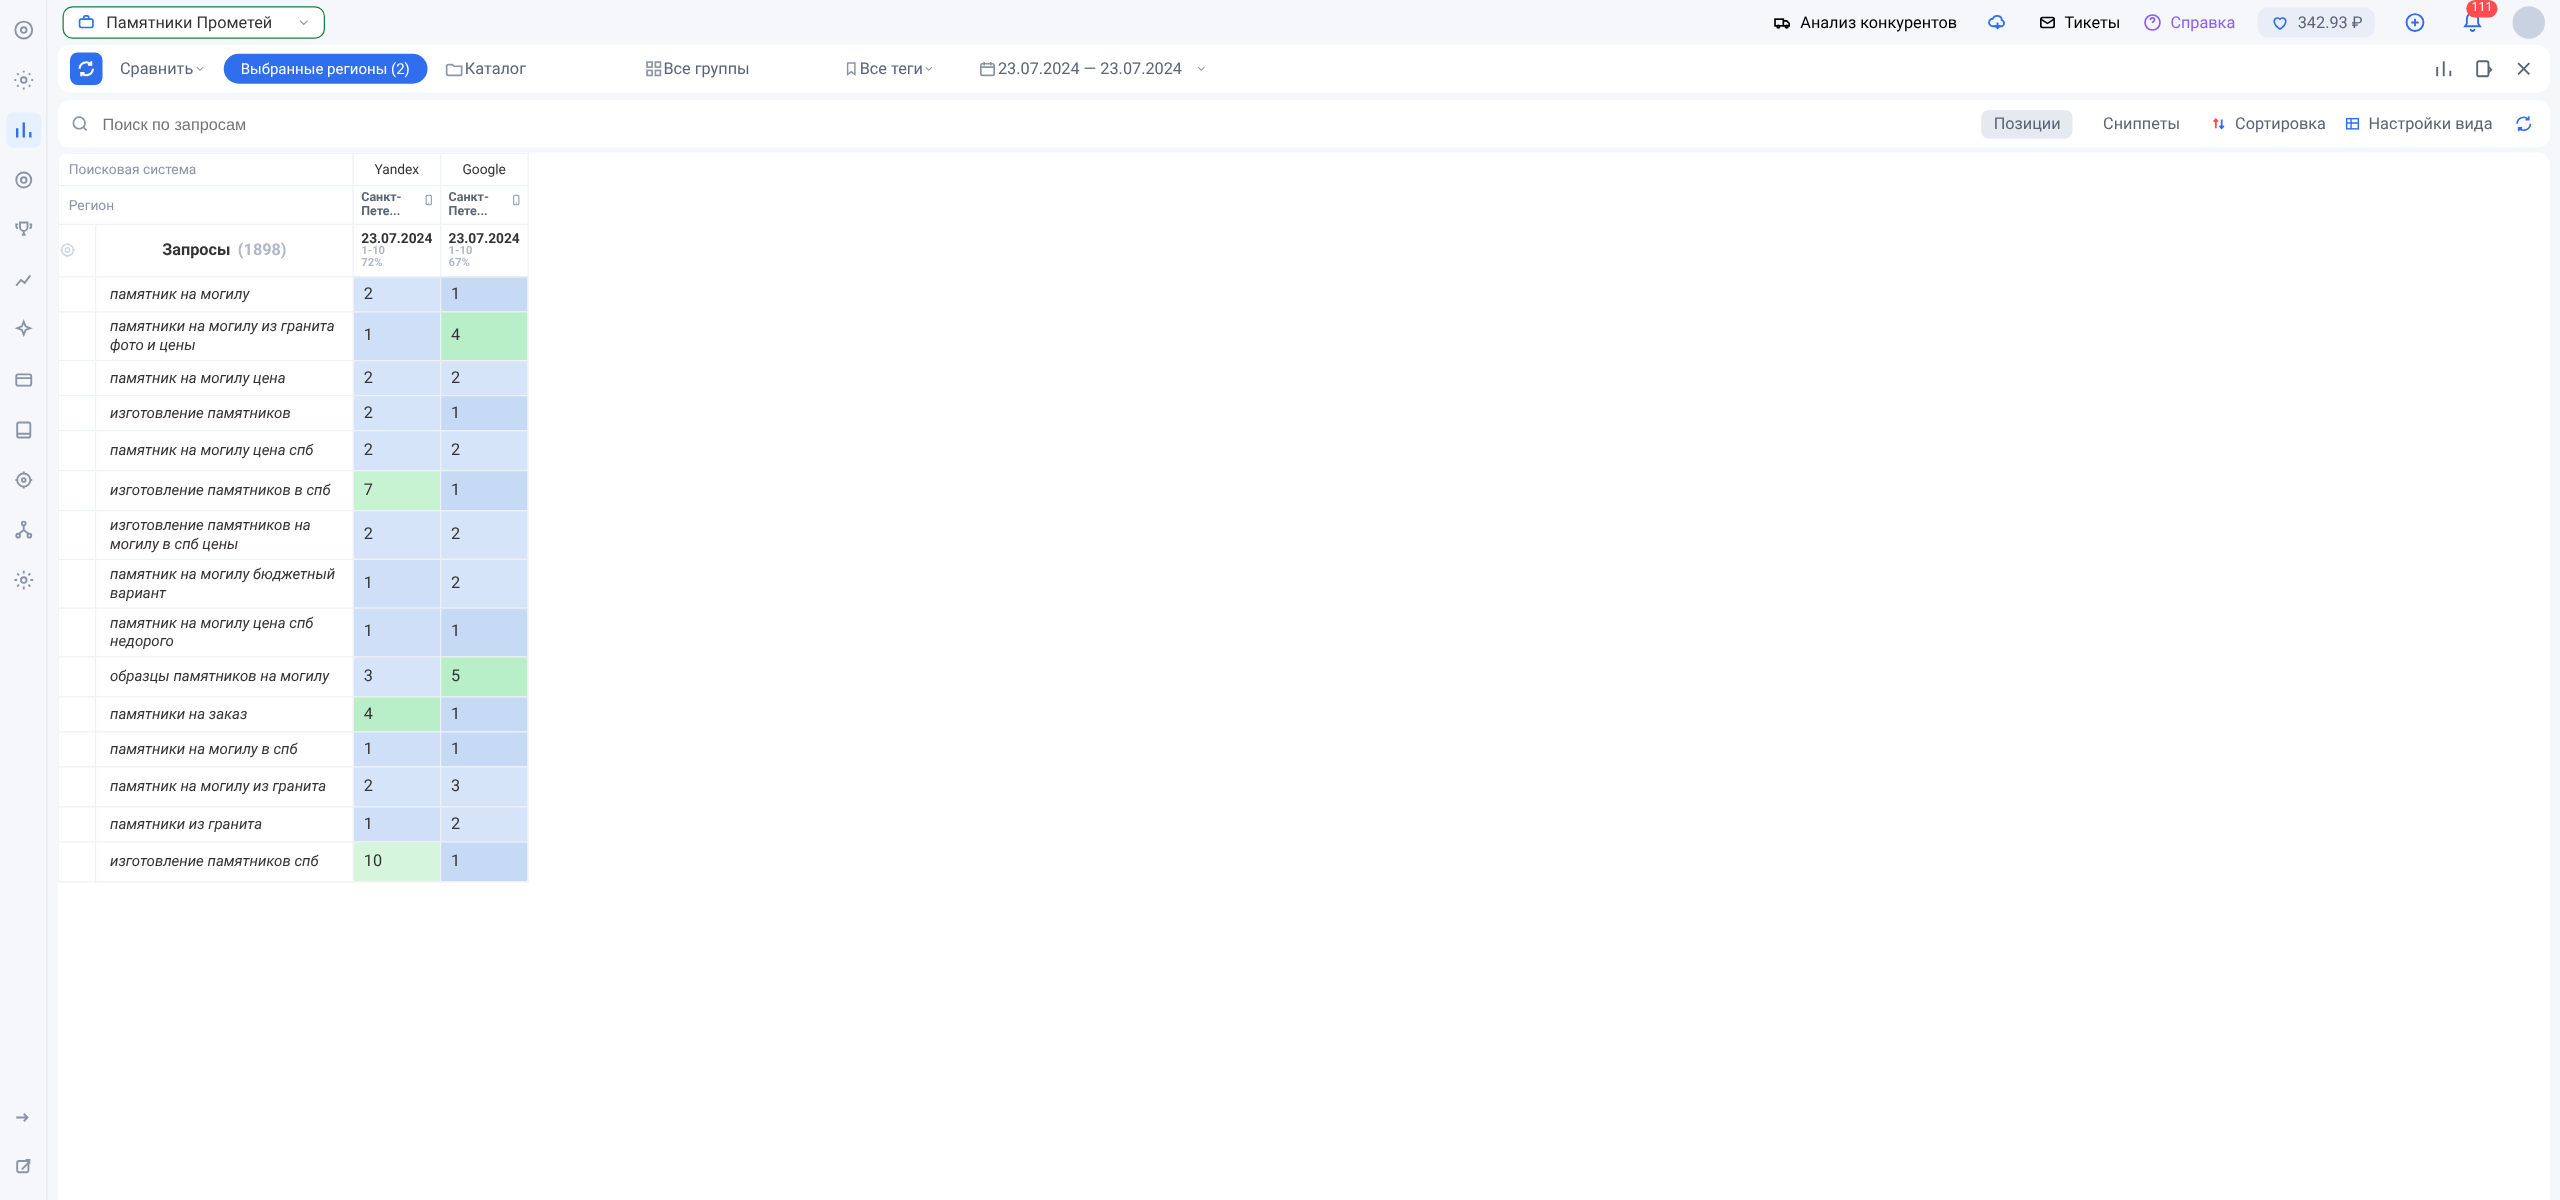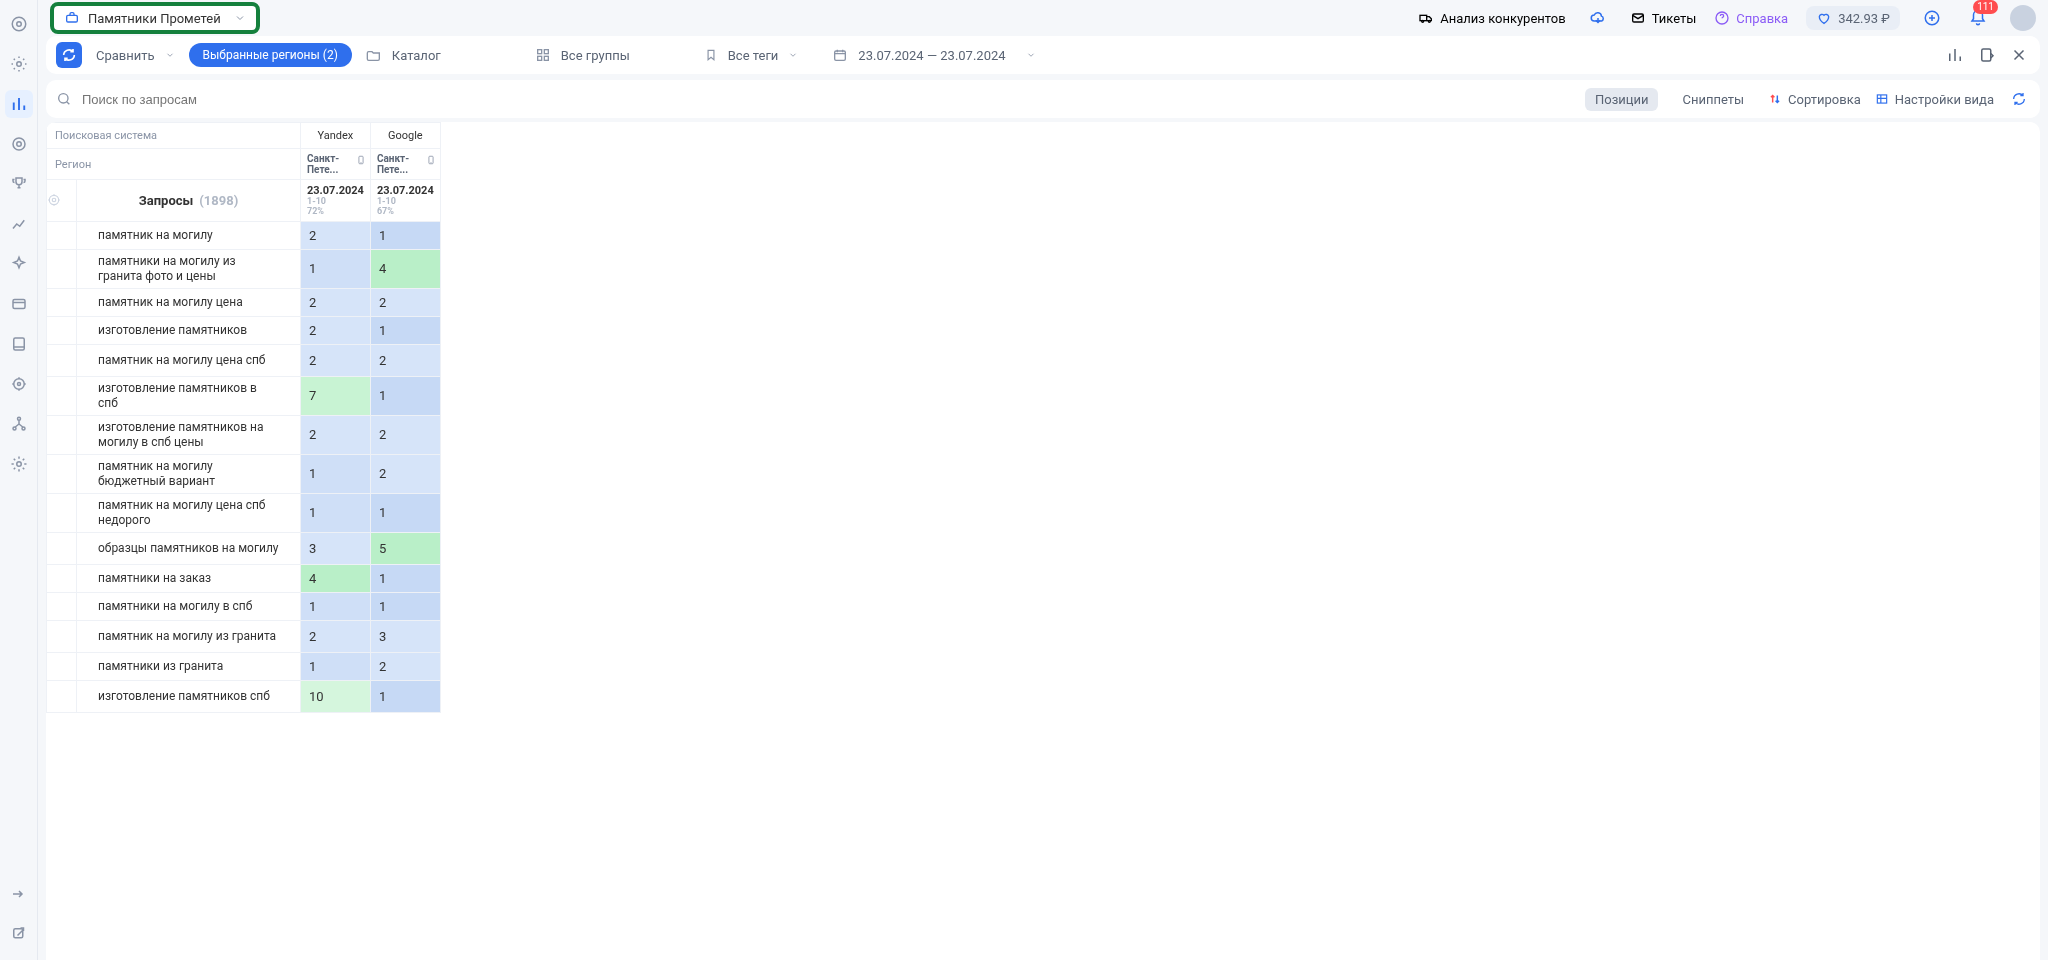--- a/index.html
+++ b/index.html
@@ -4,53 +4,53 @@
 <style>
 * { box-sizing: border-box; margin: 0; padding: 0; }
 body { font-family: -apple-system, BlinkMacSystemFont, "Segoe UI", Roboto, Arial, sans-serif; font-size: 13px; color: #333; background: #f5f7fa; overflow: hidden; }
 .app { display: flex; height: 100vh; }
 .sidebar { width: 38px; background: #f5f7fa; display: flex; flex-direction: column; align-items: center; padding-top: 10px; gap: 12px; border-right: 1px solid #e5e9f0; }
 .sidebar-item { width: 28px; height: 28px; display: flex; align-items: center; justify-content: center; color: #8a94a6; cursor: pointer; border-radius: 6px; }
 .sidebar-item.active { background: #e6f0ff; color: #2f6fed; }
 .sidebar-bottom { margin-top: auto; margin-bottom: 12px; display: flex; flex-direction: column; gap: 12px; align-items: center; }
 .main { flex: 1; display: flex; flex-direction: column; min-width: 0; }
 .topbar { height: 36px; background: #f5f7fa; display: flex; align-items: center; padding: 0 12px; gap: 16px; }
-.project-select { display: flex; align-items: center; gap: 8px; background: #fff; border: 4px solid #15803d; border-radius: 8px; padding: 4px 10px; min-width: 210px; cursor: pointer; }
+.project-select { display: flex; align-items: center; gap: 8px; background: #fff; border: 1px solid #15803d; border-radius: 8px; padding: 4px 10px; min-width: 210px; cursor: pointer; }
 .project-select .icon { color: #2f6fed; }
 .chevron { color: #8a94a6; }
 .topbar-right { margin-left: auto; display: flex; align-items: center; gap: 18px; }
 .top-link { display: flex; align-items: center; gap: 6px; color: #000000; cursor: pointer; font-size: 13px; }
 .top-link.gray { color: #8b5cf6; }
 .balance-chip { display: flex; align-items: center; gap: 6px; background: #e9eef6; border-radius: 8px; padding: 4px 10px; color: #5a6474; }
 .icon-btn { width: 28px; height: 28px; display: flex; align-items: center; justify-content: center; color: #2f6fed; cursor: pointer; position: relative; }
 .badge { position: absolute; top: -4px; right: -6px; background: #ff4d4f; color: #fff; font-size: 10px; border-radius: 8px; padding: 0 4px; line-height: 14px; }
 .avatar { width: 26px; height: 26px; border-radius: 50%; background: #c9d2e0; }
 .toolbar { height: 38px; background: #fff; margin: 0 8px; border-radius: 10px; display: flex; align-items: center; padding: 0 10px; gap: 14px; }
 .sq-btn { width: 26px; height: 26px; background: #2f6fed; border-radius: 6px; display: flex; align-items: center; justify-content: center; color: #fff; cursor: pointer; }
-.tb-item { display: flex; align-items: center; gap: 10px; color: #5a6474; cursor: pointer; font-size: 13px; }
+.tb-item { display: flex; align-items: center; gap: 0; color: #5a6474; cursor: pointer; font-size: 13px; }
 .pill { background: #2f6fed; color: #fff; border-radius: 16px; padding: 5px 14px; font-size: 12px; cursor: pointer; }
 .tb-right { margin-left: auto; display: flex; align-items: center; gap: 10px; }
 .tb-icon { color: #5a6474; cursor: pointer; width: 22px; height: 22px; display: flex; align-items: center; justify-content: center; }
 .searchbar { height: 38px; background: #fff; margin: 6px 8px 4px 8px; border-radius: 10px; display: flex; align-items: center; padding: 0 10px; gap: 10px; }
 .searchbar input { border: none; outline: none; flex: 1; font-size: 13px; color: #333; }
 .sb-right { display: flex; align-items: center; gap: 14px; }
 .chip { background: #eef1f6; border-radius: 6px; padding: 4px 10px; color: #5a6474; cursor: pointer; font-size: 13px; }
 .chip.active { background: #e5e9f0; }
 .sb-link { display: flex; align-items: center; gap: 6px; color: #5a6474; cursor: pointer; font-size: 13px; }
 .sort-icon { color: #ff4d4f; }
 .table-wrap { margin: 0 8px; background: #fff; border-radius: 10px 10px 0 0; overflow: auto; flex: 1; }
 table { border-collapse: collapse; }
 th, td { border: 1px solid #eef1f6; }
 .th-lbl { text-align: left; padding: 6px 8px; color: #8a94a6; font-weight: 400; font-size: 11px; background: #fff; }
 .th-engine { text-align: center; padding: 6px 8px; font-weight: 400; font-size: 11px; width: 60px; }
 .th-region { text-align: left; padding: 4px 6px; font-size: 10px; color: #5a6474; width: 60px; line-height: 1.1; position: relative; }
 .th-region .dev-icon { position: absolute; right: 4px; top: 4px; color: #8a94a6; }
 .th-date { text-align: left; padding: 4px 6px; font-size: 11px; width: 60px; }
 .th-date .sub { font-size: 9px; color: #b0b8c5; line-height: 1.1; }
-.row-q { width: 224px; padding: 4px 21px; font-size: 12px; line-height: 1.25; }
+.row-q { width: 206px; padding: 4px 11px; font-size: 12px; line-height: 1.25; font-style: italic; }
 .row-q.two { height: 32px; }
 .row-head-q { padding: 6px 8px; }
 .row-head-q .title { font-weight: 700; }
 .row-head-q .count { color: #b0b8c5; margin-left: 6px; }
 .target-col { width: 30px; text-align: center; color: #cfd6e2; }
 .cell-val { width: 60px; padding: 6px 8px; font-size: 13px; }
 .c-blue1 { background: #d6e4f9; }
 .c-blue2 { background: #cfdff7; }
 .c-blue3 { background: #c6d9f5; }
 .c-green1 { background: #b9efc8; }

